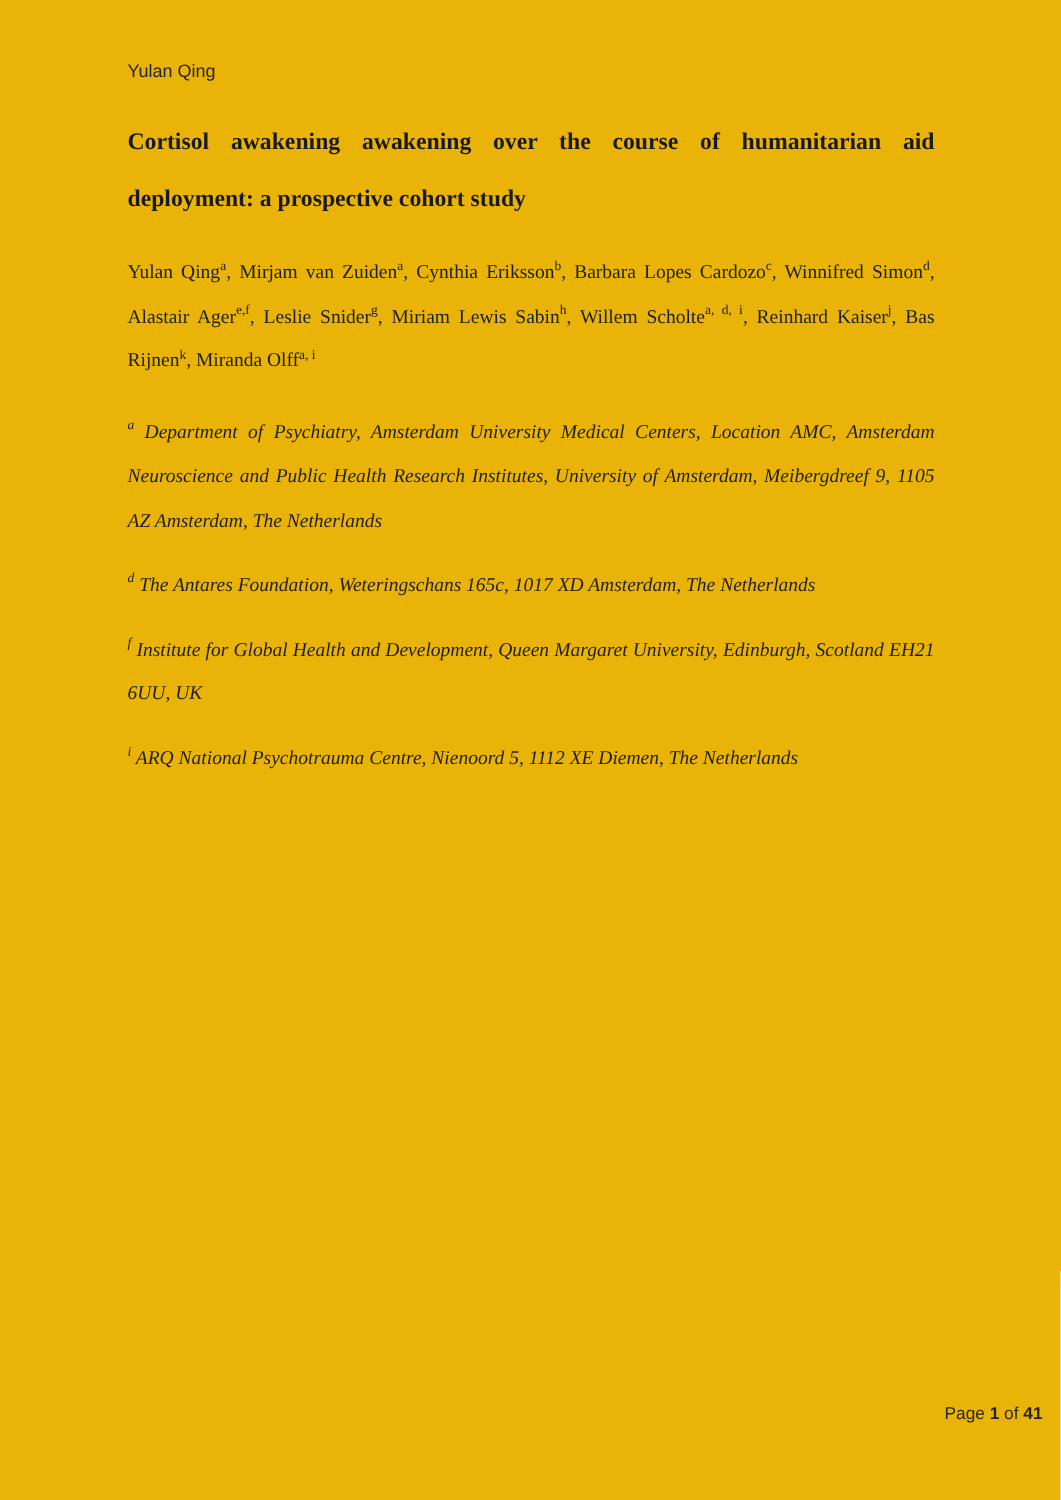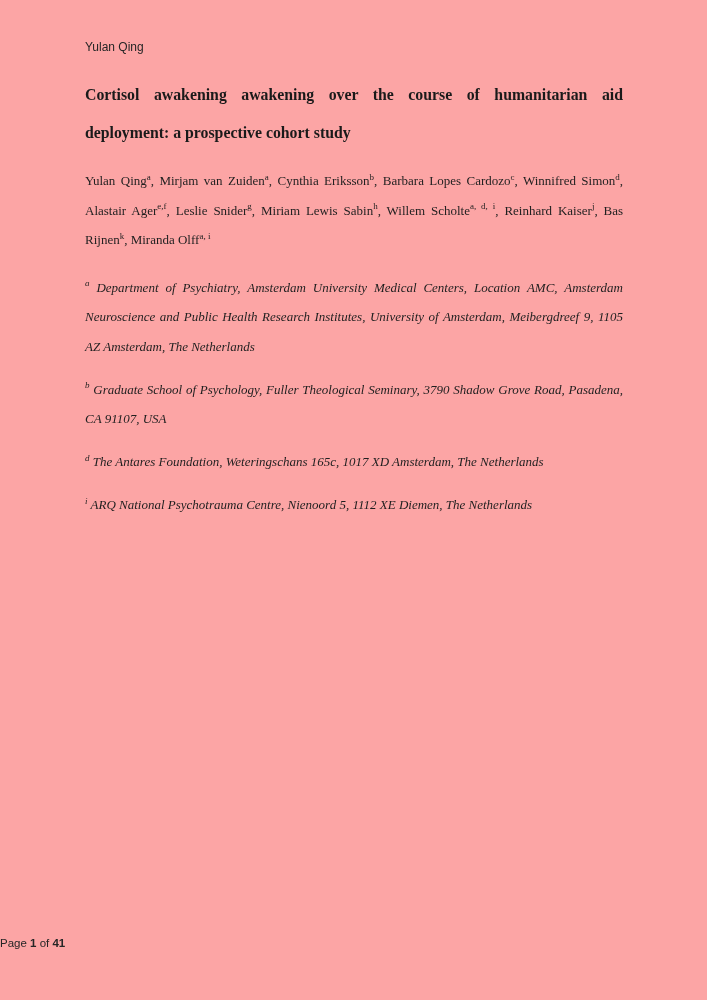--- a/index.html
+++ b/index.html
@@ -4,21 +4,21 @@
 <style>
   html, body {
     margin: 0;
     padding: 0;
     background: #ffffff;
   }
   .page {
     position: relative;
     width: 707px;
     height: 1000px;
-    background: #fca5a5;
+    background: #eab308;
     overflow: hidden;
     color: #1f1f1f;
     font-family: "Liberation Serif", serif;
   }
   .content {
     position: absolute;
     left: 85px;
     right: 84px;
     top: 0;
   }
@@ -55,23 +55,23 @@
   }
   .sup {
     font-size: 9px;
     line-height: 0;
     position: relative;
     top: -5.5px;
   }
   .page-footer {
     position: absolute;
     left: 0;
-    right: 0;
+    right: 12px;
     bottom: 50px;
-    text-align: left;
+    text-align: right;
     font-family: "Liberation Sans", sans-serif;
     font-size: 11.5px;
     line-height: 14px;
     color: #262626;
   }
   .page-footer .num {
     font-weight: bold;
   }
 </style>
 </head>
@@ -80,22 +80,22 @@
 <div class="page">
   <div class="content">
     <p class="running-header">Yulan Qing</p>
 
     <h1 class="paper-title">Cortisol awakening awakening over the course of humanitarian aid deployment: a prospective cohort study</h1>
 
     <p class="authors"><span>Yulan Qing<span class="sup">a</span></span>, <span>Mirjam van Zuiden<span class="sup">a</span></span>, <span>Cynthia Eriksson<span class="sup">b</span></span>, <span>Barbara Lopes Cardozo<span class="sup">c</span></span>, <span>Winnifred Simon<span class="sup">d</span></span>, <span>Alastair Ager<span class="sup">e,f</span></span>, <span>Leslie Snider<span class="sup">g</span></span>, <span>Miriam Lewis Sabin<span class="sup">h</span></span>, <span>Willem Scholte<span class="sup">a, d, i</span></span>, <span>Reinhard Kaiser<span class="sup">j</span></span>, <span>Bas Rijnen<span class="sup">k</span></span>, <span>Miranda Olff<span class="sup">a, i</span></span></p>
 
     <div class="affiliations">
         <p class="affiliation"><span class="sup">a</span> Department of Psychiatry, Amsterdam University Medical Centers, Location AMC, Amsterdam Neuroscience and Public Health Research Institutes, University of Amsterdam, Meibergdreef 9, 1105 AZ Amsterdam, The Netherlands</p>
-        <p class="affiliation"><span class="sup">b</span> Graduate School of Psychology, Fuller Theological Seminary, 3790 Shadow Grove Road, Pasadena, CA 91107, USA</p>
         <p class="affiliation"><span class="sup">d</span> The Antares Foundation, Weteringschans 165c, 1017 XD Amsterdam, The Netherlands</p>
+        <p class="affiliation"><span class="sup">f</span> Institute for Global Health and Development, Queen Margaret University, Edinburgh, Scotland EH21 6UU, UK</p>
         <p class="affiliation"><span class="sup">i</span> ARQ National Psychotrauma Centre, Nienoord 5, 1112 XE Diemen, The Netherlands</p>
       </div>
   </div>
 
   <div class="page-footer">
     <span>Page</span>
     <span class="num">1</span>
     <span>of</span>
     <span class="num">41</span>
   </div>

